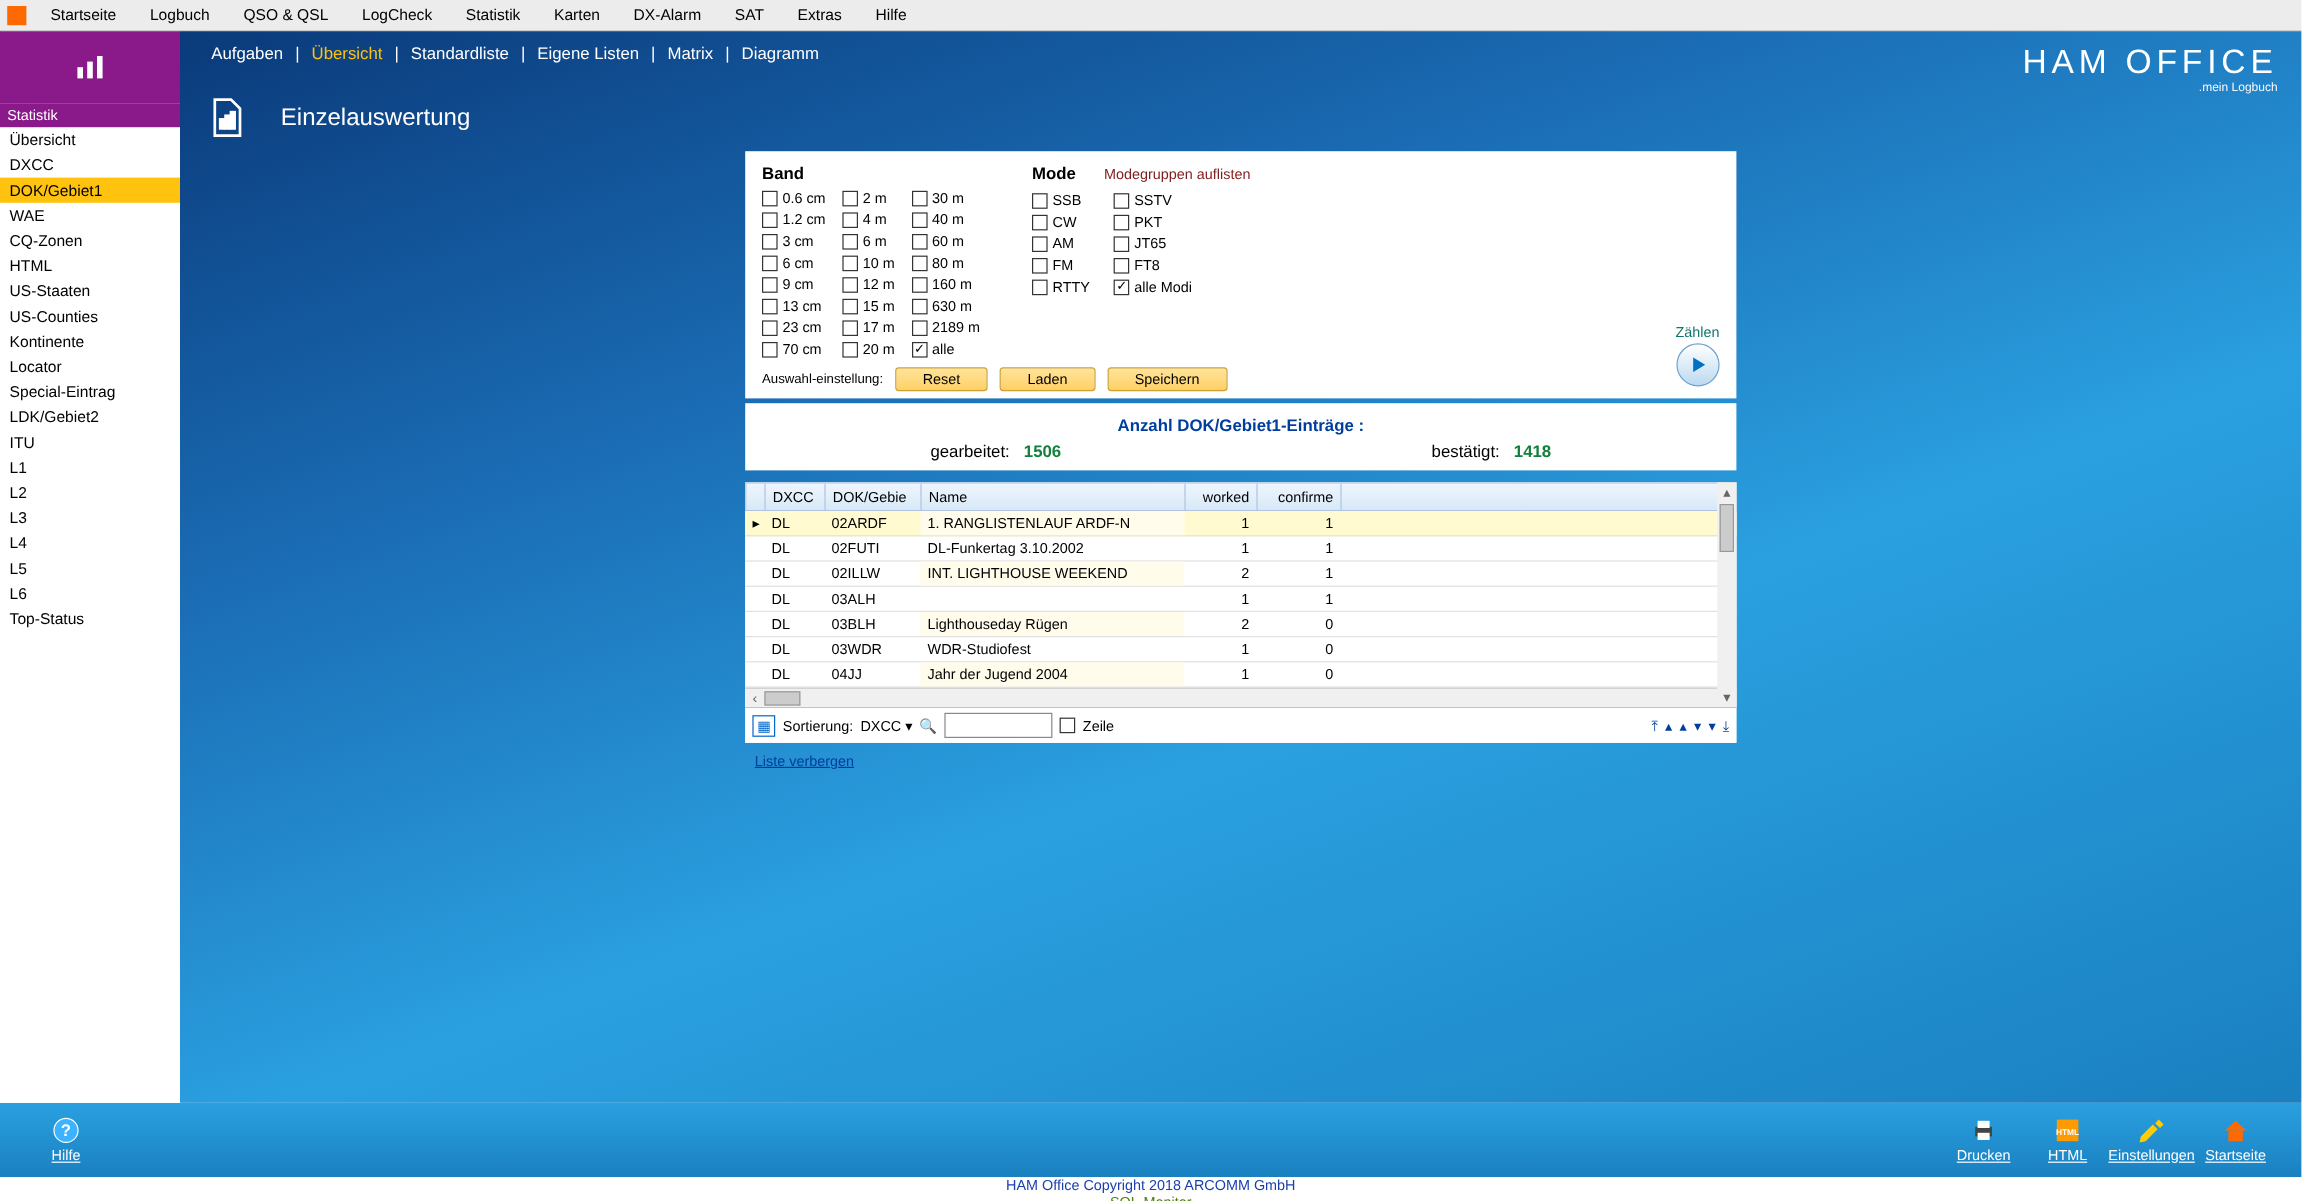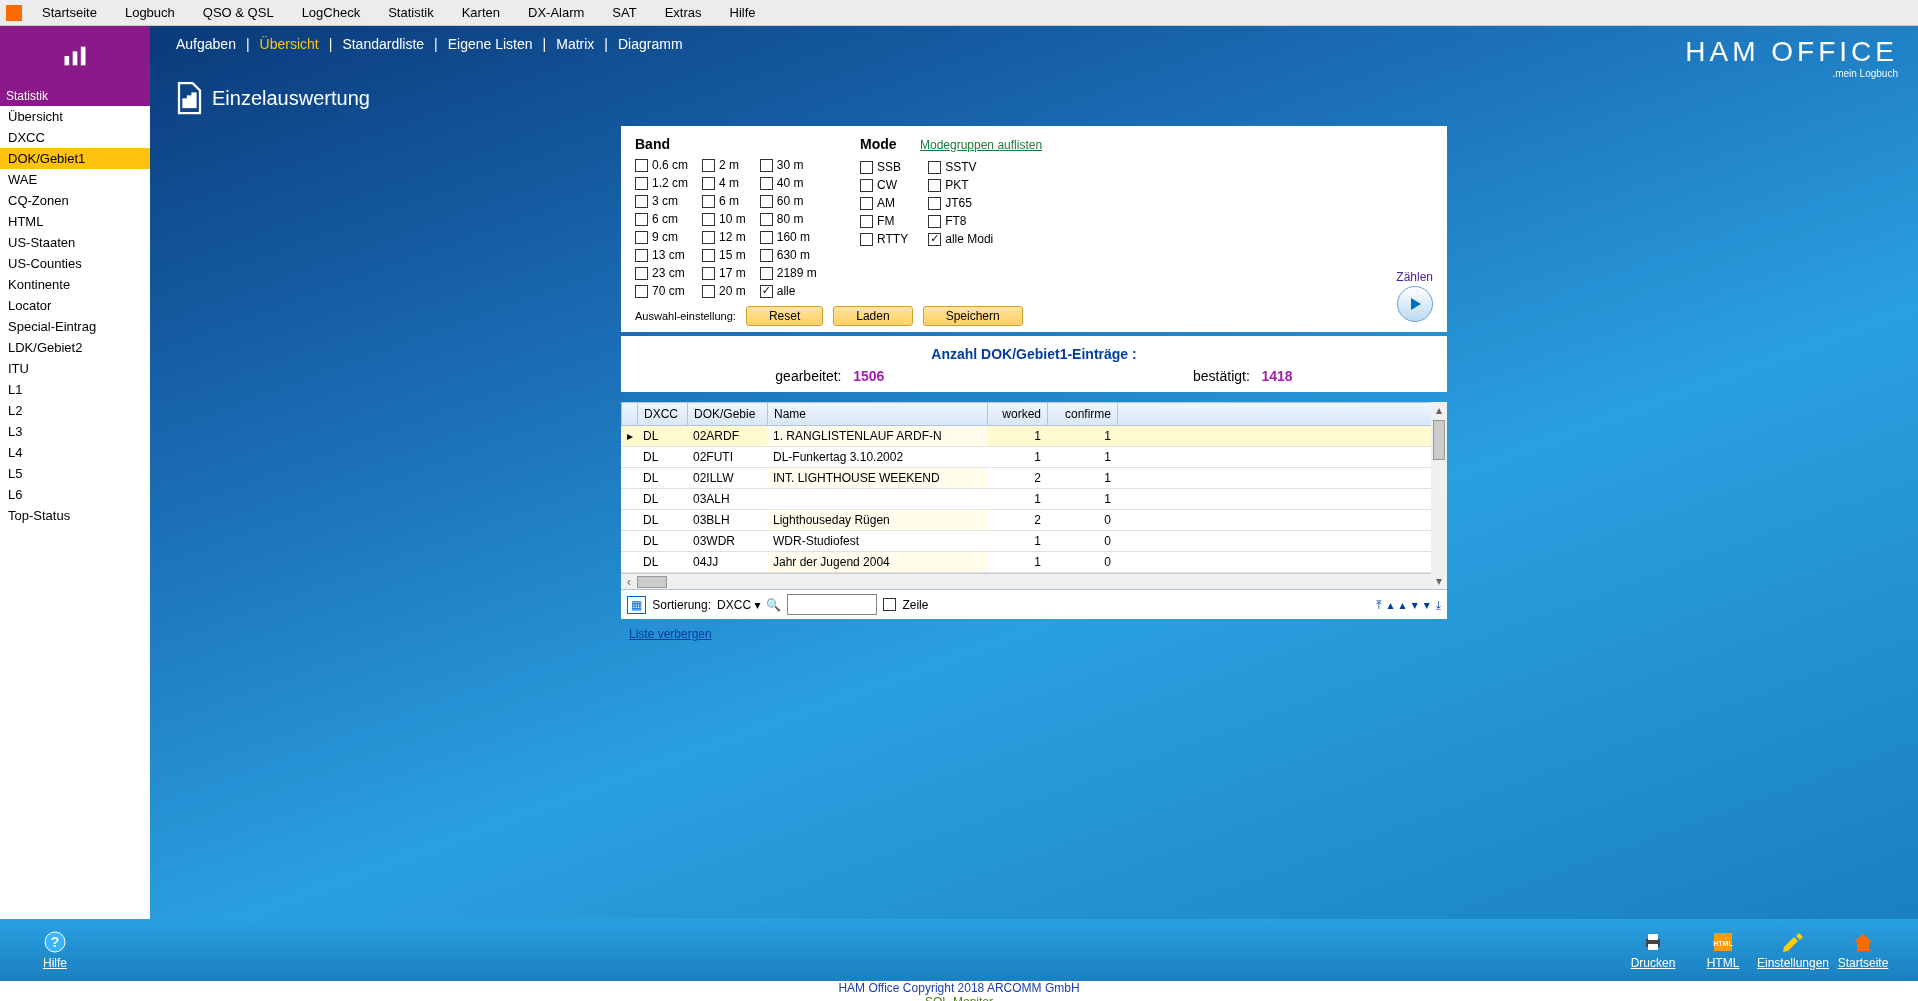--- a/index.html
+++ b/index.html
@@ -56,53 +56,53 @@
   position: relative;
   color:#fff;
 }
 .tabs { display:flex; gap:0; padding: 6px 20px 0 20px; align-items:center; font-size:14px; }
 .tab { padding: 4px 6px; cursor:pointer; color:#fff; }
 .tab.active { color:#ffc20e; }
 .tab-sep { padding: 0 4px; color:#fff; }
 .brand { position:absolute; right:20px; top:10px; text-align:right; }
 .brand h1 { font-size:28px; font-weight:400; letter-spacing:4px; }
 .brand small { font-size:10px; color:#fff; opacity:.95; display:block; text-align:right; }
-.section-head { display:flex; align-items:center; gap:6px; padding: 24px 20px 10px 20px; }
+.section-head { display:flex; align-items:center; gap:28px; padding: 24px 20px 10px 20px; }
 .section-head svg{width:36px;height:36px;}
 .section-head h2{font-size:20px; font-weight:400;}
 .panel {
   background:#fff; color:#000; margin-left: auto; margin-right:auto;
   width: 826px;
   font-size:12px;
 }
 .panel1 { position: relative; padding: 10px 12px 6px 14px; }
 .band-col { display:inline-block; vertical-align:top; }
 .band-col h3{font-size:14px; font-weight:bold; margin-bottom:4px;}
 .band-grid { display:flex; gap:14px; }
 .band-grid ul{list-style:none;}
 .band-grid li{padding:2px 0; display:flex; align-items:center; gap:4px; white-space:nowrap;}
 .chk{width:13px;height:13px;border:1px solid #333;background:#fff;display:inline-block;cursor:pointer;}
 .chk.checked::after{content:"✓";font-size:11px;position:relative;top:-3px;left:1px;}
 .mode-col{display:inline-block; vertical-align:top; margin-left:40px;}
 .mode-col h3{font-size:14px;font-weight:bold;display:inline-block;}
-.mode-link{color:#15803d; text-decoration:underline; margin-left:20px; cursor:pointer; font-size:12px;}
+.mode-link{color:#7f1d1d; margin-left:20px; cursor:pointer; font-size:12px;}
 .mode-grid{display:flex; gap:20px; margin-top:6px;}
 .mode-grid ul{list-style:none;}
 .mode-grid li{padding:2px 0; display:flex; align-items:center; gap:4px;}
 .zbtn{position:absolute; right:14px; bottom:10px; text-align:center; cursor:pointer;}
-.zbtn .lbl{font-size:12px;color:#4c1d95;}
+.zbtn .lbl{font-size:12px;color:#0f766e;}
 .zbtn .play{width:36px;height:36px;border-radius:50%;background:linear-gradient(#fff,#bcd9f0);border:1px solid #6aa0d0;display:flex;align-items:center;justify-content:center;margin:2px auto 0;}
 .zbtn .play::after{content:"";border-left:10px solid #0070c0;border-top:6px solid transparent;border-bottom:6px solid transparent;margin-left:3px;}
 .btn-row{display:flex;align-items:center;gap:10px;margin-top:6px;}
 .btn-row .lbl{font-size:11px;}
 .obtn{background:linear-gradient(#ffe49a,#ffd066);border:1px solid #d0a030;padding:2px 22px;border-radius:3px;cursor:pointer;font-size:12px;}
 .panel2{margin-top:4px; text-align:center; padding:10px 0 8px;}
 .panel2 .title{color:#003e9e;font-weight:bold;font-size:14px;}
 .panel2 .row{display:flex;justify-content:space-around;margin-top:6px;font-size:14px;}
-.panel2 .row b{color:#a21caf;font-weight:bold;}
+.panel2 .row b{color:#15803d;font-weight:bold;}
 .panel3{margin-top:10px;background:#fff;color:#000;}
 .tbl{width:100%;background:#fff;}
 .tbl-head{display:flex;background:linear-gradient(#eef6ff,#d8e8f6);border:1px solid #b0c4de;font-size:12px;}
 .tbl-head>div{padding:4px 6px;border-right:1px solid #b0c4de;}
 .c-ptr{width:16px;}
 .c-dxcc{width:50px;}
 .c-dok{width:80px;}
 .c-name{width:220px;}
 .c-wk{width:60px;text-align:right;}
 .c-cf{width:70px;text-align:right;}

